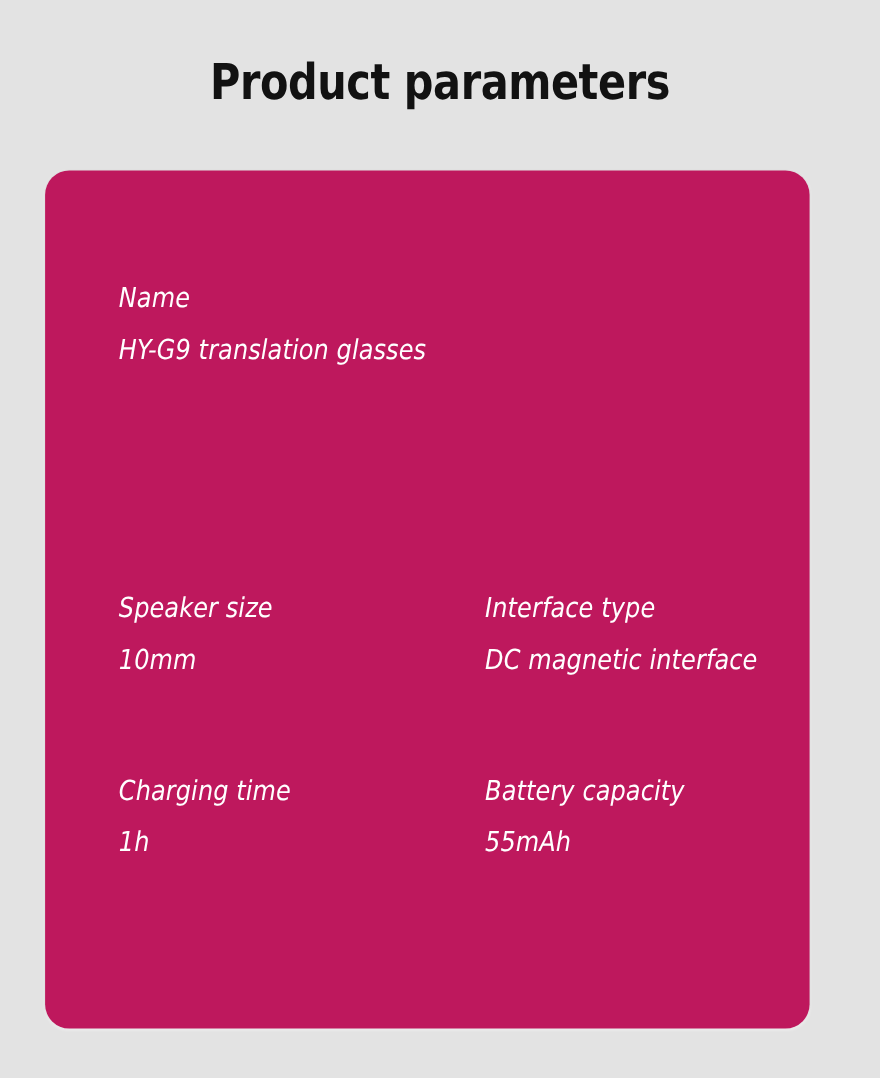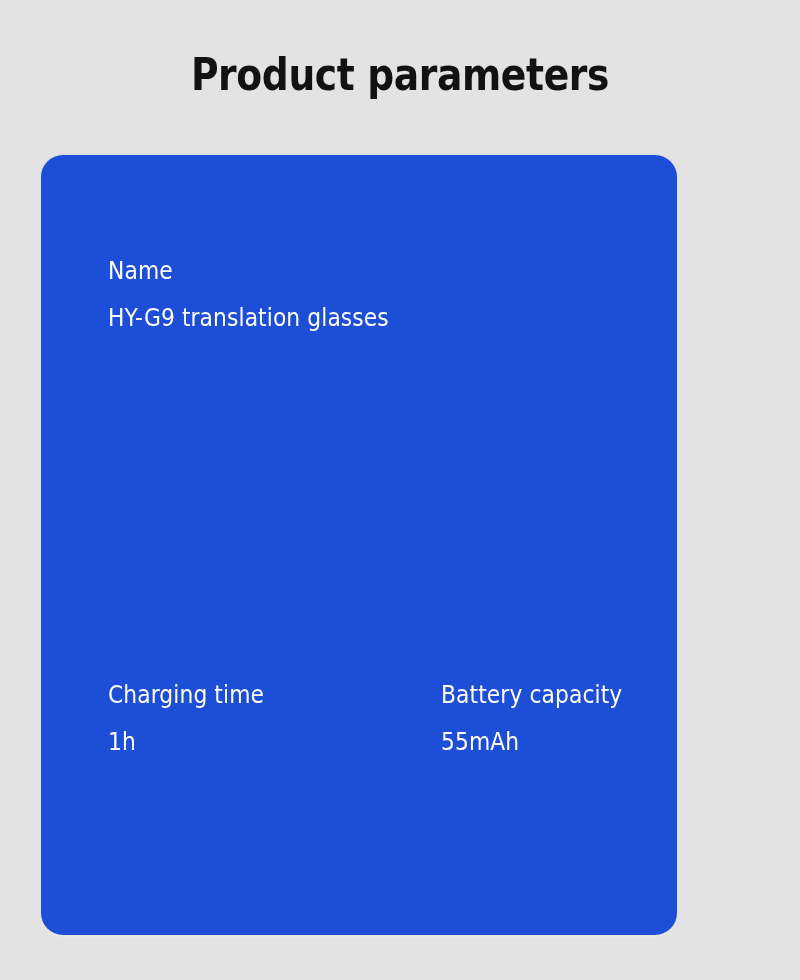--- a/index.html
+++ b/index.html
@@ -38,47 +38,48 @@
     transform: scaleX(0.93);
     transform-origin: center center;
     white-space: nowrap;
   }
 
   
   .spec-card {
     position: absolute;
     left: 41px;
     top: 155px;
-    width: 636px;
+    width: 695px;
     height: 780px;
-    background: #1d4ed8;
+    background: #be185d;
     border-radius: 22px;
     box-shadow: 0 1px 3px rgba(255,255,255,0.55),
                 0 0 0 1px rgba(200,200,200,0.30);
     overflow: hidden;
+    font-style: italic;
   }
 
   .spec-grid {
     position: absolute;
     left: 0;
     top: 0;
     width: 719px;
     height: 780px;
   }
 
   .spec-row {
     position: absolute;
     left: 0;
     width: 719px;
     height: 90px;
   }
   .spec-row.r0 { top: 103px; }
   .spec-row.r1 { top: 244px; }
   .spec-row.r2 { top: 385px; }
-  .spec-row.r3 { top: 527px; }
+  .spec-row.r3 { top: 551px; }
 
   .spec-cell {
     position: absolute;
     top: 0;
     width: 320px;
   }
   .spec-cell.col-left  { left: 67px; }
   .spec-cell.col-right { left: 400px; }
 
   .spec-label,
@@ -116,20 +117,30 @@
 
       <div class="spec-row r0">
         <div class="spec-cell col-left">
           <div class="spec-label">Name</div>
           <div class="spec-value">HY-G9 translation glasses</div>
         </div>
 
       </div>
 
 
+      <div class="spec-row r2">
+        <div class="spec-cell col-left">
+          <div class="spec-label">Speaker size</div>
+          <div class="spec-value">10mm</div>
+        </div>
+        <div class="spec-cell col-right">
+          <div class="spec-label">Interface type</div>
+          <div class="spec-value">DC magnetic interface</div>
+        </div>
+      </div>
 
       <div class="spec-row r3">
         <div class="spec-cell col-left">
           <div class="spec-label">Charging time</div>
           <div class="spec-value">1h</div>
         </div>
         <div class="spec-cell col-right">
           <div class="spec-label">Battery capacity</div>
           <div class="spec-value">55mAh</div>
         </div>

